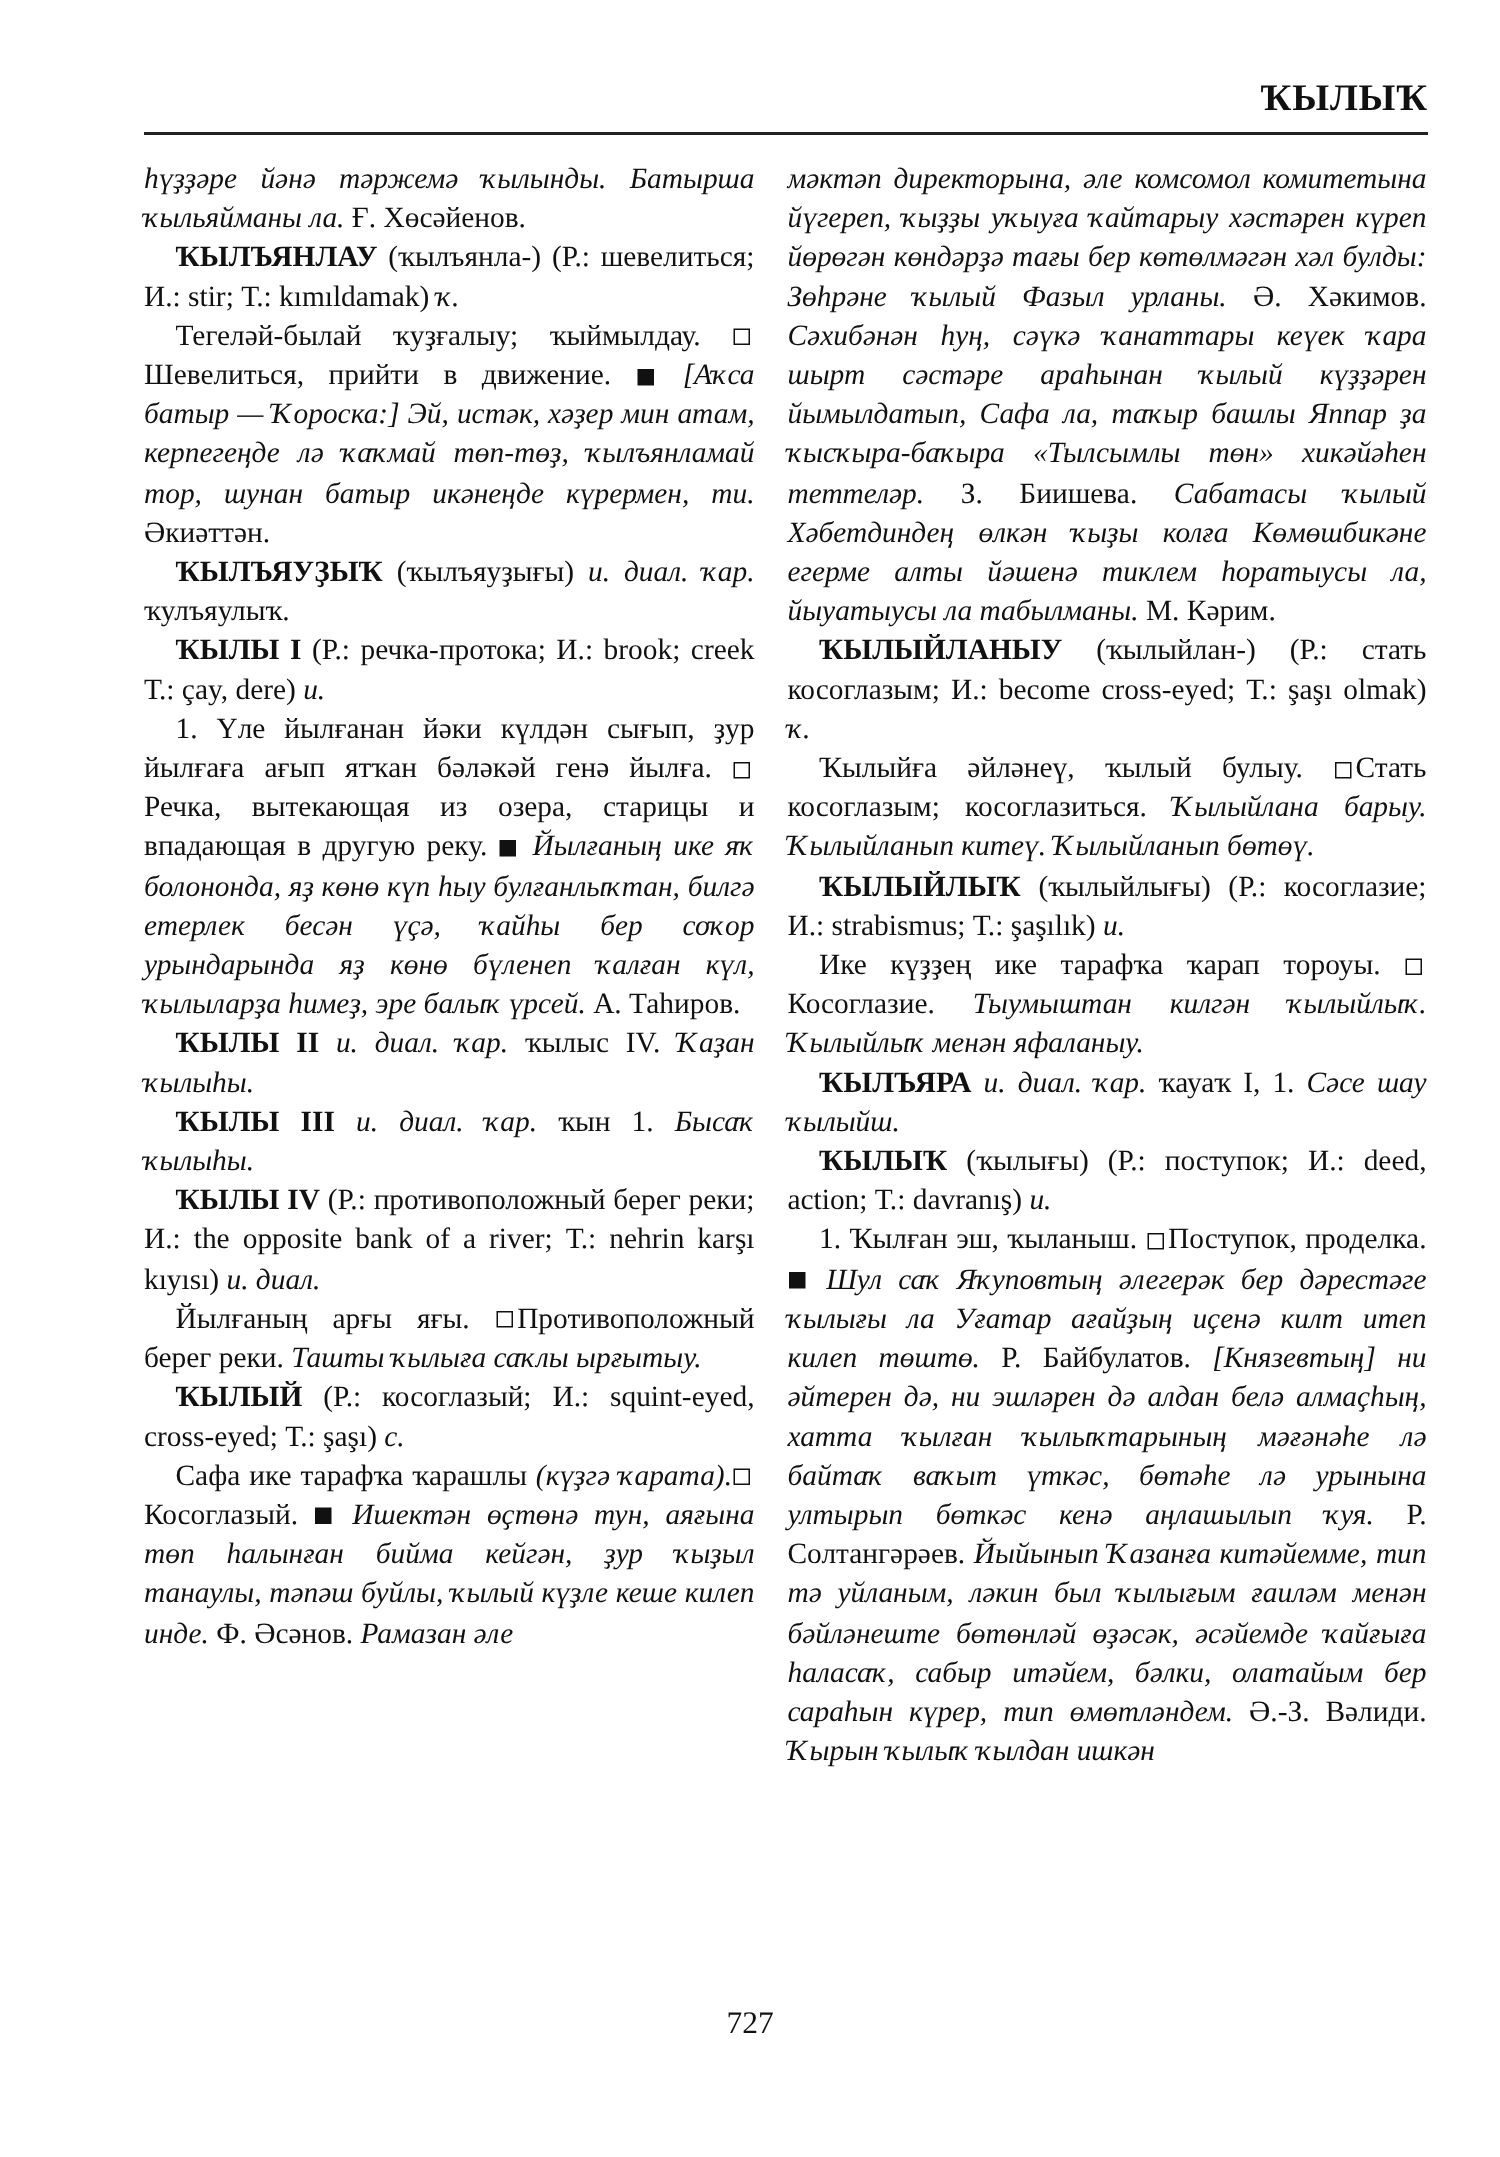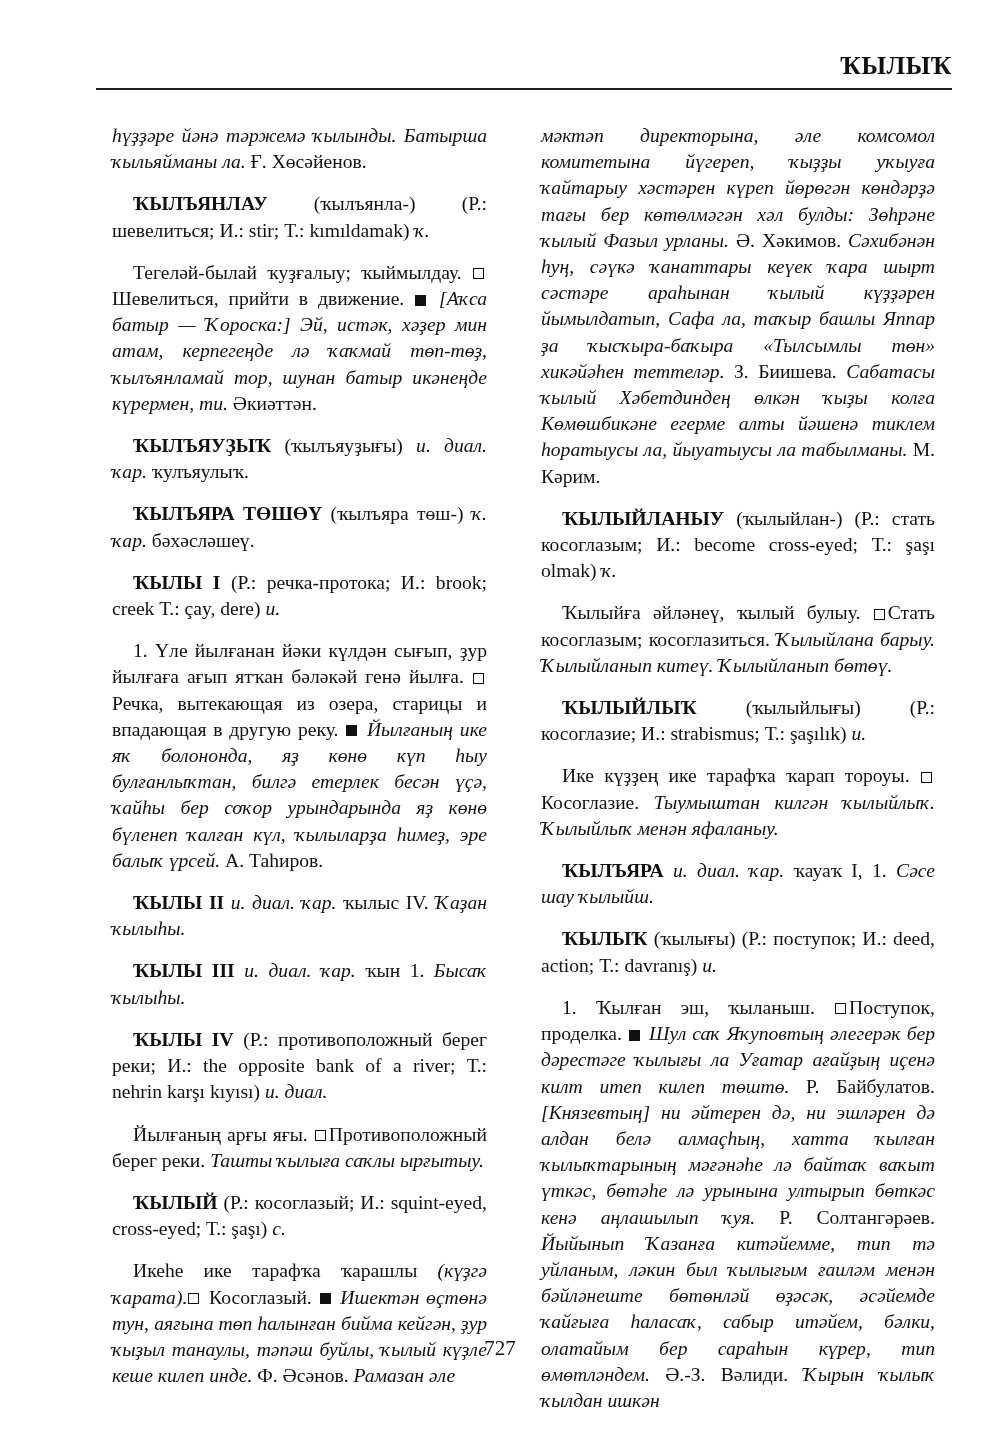--- a/index.html
+++ b/index.html
@@ -6,21 +6,21 @@
   body { width: 1000px; height: 1438px; position: relative; overflow: hidden;
          font-family: "DejaVu Serif", "Liberation Serif", serif; color: #111; }
   .running-head { position: absolute; left: 96px; right: 48px; top: 52px; height: 30px;
                   text-align: right; font-weight: bold; font-size: 25px; letter-spacing: 0.5px;
                   font-family: "Liberation Serif", serif; }
   .rule { position: absolute; left: 96px; right: 48px; top: 88px; border-top: 2px solid #222; }
   .col { position: absolute; top: 107px; font-family: "Liberation Serif", serif;
          font-size: 19.6px; line-height: 26.2px; text-align: justify; hyphens: manual; }
   .col-left { left: 96px; width: 407px; }
   .col-right { left: 525px; width: 426px; }
-  .col p { margin: 16px; text-indent: 21px; }
+  .col p { margin: 0; text-indent: 21px; }
   .col p.cont { text-indent: 0; }
   .hw { font-weight: bold; }
   .b { font-weight: normal; }
   .i { font-style: italic; }
   .sq-open { display: inline-block; width: 11px; height: 11px; border: 1.3px solid #111;
              box-sizing: border-box; margin: 0 3px 1px 1px; vertical-align: middle; }
   .sq-fill { display: inline-block; width: 11px; height: 11px; background: #111;
              margin: 0 3px 1px 1px; vertical-align: middle; }
   .page-number { position: absolute; left: 0; right: 0; top: 1336px; text-align: center;
                  font-family: "Liberation Serif", serif; font-size: 21px; }
@@ -38,23 +38,20 @@
   <p>
     <span class="hw">ҠЫЛЪЯНЛАУ</span><span class="b"> (ҡылъянла-)</span><span> (Р.: шевелиться; И.: stir; Т.: kımıldamak) </span><span class="i">ҡ.</span>
   </p>
   <p>
     <span>Тегеләй-былай ҡуҙғалыу; ҡыймылдау. </span><span class="sq-open"></span><span>Шевелиться, прийти в движение. </span><span class="sq-fill"></span><span class="i"> [Аҡса батыр — Ҡороска:] Эй, истәк, хәҙер мин атам, керпегеңде лә ҡаҡмай төп-төҙ, ҡылъянламай тор, шунан батыр икәнеңде күрермен, ти.</span><span> Әкиәттән.</span>
   </p>
   <p>
     <span class="hw">ҠЫЛЪЯУҘЫҠ</span><span class="b"> (ҡылъяуҙығы) </span><span class="i">и. диал. ҡар.</span><span class="b"> ҡулъяулыҡ.</span>
   </p>
   <p>
-    <span class="hw">ҠЫЛЪЯРА ТӨШӨҮ</span><span class="b"> (ҡылъяра төш-) </span><span class="i">ҡ. ҡар.</span><span class="b"> бәхәсләшеү.</span>
-  </p>
-  <p>
     <span class="hw">ҠЫЛЫ I</span><span> (Р.: речка-протока; И.: brook; creek Т.: çay, dere) </span><span class="i">и.</span>
   </p>
   <p>
     <span class="b">1.</span><span> Үле йылғанан йәки күлдән сығып, ҙур йылғаға ағып ятҡан бәләкәй генә йылға. </span><span class="sq-open"></span><span>Речка, вытекающая из озера, старицы и впадающая в другую реку. </span><span class="sq-fill"></span><span class="i"> Йылғаның ике яҡ болононда, яҙ көнө күп һыу булғанлыҡтан, билгә етерлек бесән үҫә, ҡайһы бер соҡор урындарында яҙ көнө бүленеп ҡалған күл, ҡылыларҙа һимеҙ, эре балыҡ үрсей.</span><span> А. Таһиров.</span>
   </p>
   <p>
     <span class="hw">ҠЫЛЫ II</span><span class="i"> и. диал. ҡар.</span><span class="b"> ҡылыс IV.</span><span class="i"> Ҡаҙан ҡылыһы.</span>
   </p>
   <p>
     <span class="hw">ҠЫЛЫ III</span><span class="i"> и. диал. ҡар.</span><span class="b"> ҡын 1.</span><span class="i"> Бысаҡ ҡылыһы.</span>
@@ -62,21 +59,21 @@
   <p>
     <span class="hw">ҠЫЛЫ IV</span><span> (Р.: противоположный берег реки; И.: the opposite bank of a river; Т.: nehrin karşı kıyısı) </span><span class="i">и. диал.</span>
   </p>
   <p>
     <span>Йылғаның арғы яғы. </span><span class="sq-open"></span><span>Противоположный берег реки. </span><span class="i">Ташты ҡылыға саҡлы ырғытыу.</span>
   </p>
   <p>
     <span class="hw">ҠЫЛЫЙ</span><span> (Р.: косоглазый; И.: squint-eyed, cross-eyed; Т.: şaşı) </span><span class="i">с.</span>
   </p>
   <p>
-    <span>Икеһе ике тарафҡа ҡарашлы </span><span class="i">(күҙгә ҡарата).</span><span class="sq-open"></span><span> Косоглазый. </span><span class="sq-fill"></span><span class="i"> Ишектән өҫтөнә тун, аяғына төп һалынған бийма кейгән, ҙур ҡыҙыл танаулы, тәпәш буйлы, ҡылый күҙле кеше килеп инде.</span><span> Ф. Әсәнов. </span><span class="i">Рамазан әле</span>
+    <span>Сафа ике тарафҡа ҡарашлы </span><span class="i">(күҙгә ҡарата).</span><span class="sq-open"></span><span> Косоглазый. </span><span class="sq-fill"></span><span class="i"> Ишектән өҫтөнә тун, аяғына төп һалынған бийма кейгән, ҙур ҡыҙыл танаулы, тәпәш буйлы, ҡылый күҙле кеше килеп инде.</span><span> Ф. Әсәнов. </span><span class="i">Рамазан әле</span>
   </p>
 </div>
 
 <div class="col col-right">
   <p class="cont">
     <span class="i">мәктәп директорына, әле комсомол комитетына йүгереп, ҡыҙҙы уҡыуға ҡайтарыу хәстәрен күреп йөрөгән көндәрҙә тағы бер көтөлмәгән хәл булды: Зөһрәне ҡылый Фазыл урланы.</span><span> Ә. Хәкимов. </span><span class="i">Сәхибәнән һуң, сәүкә ҡанаттары кеүек ҡара шырт сәстәре араһынан ҡылый күҙҙәрен йымылдатып, Сафа ла, таҡыр башлы Яппар ҙа ҡысҡыра-баҡыра «Тылсымлы төн» хикәйәһен теттеләр.</span><span> З. Биишева. </span><span class="i">Сабатасы ҡылый Хәбетдиндең өлкән ҡыҙы колға Көмөшбикәне егерме алты йәшенә тиклем һоратыусы ла, йыуатыусы ла табылманы.</span><span> М. Кәрим.</span>
   </p>
   <p>
     <span class="hw">ҠЫЛЫЙЛАНЫУ</span><span class="b"> (ҡылыйлан-)</span><span> (Р.: стать косоглазым; И.: become cross-eyed; Т.: şaşı olmak) </span><span class="i">ҡ.</span>
   </p>

